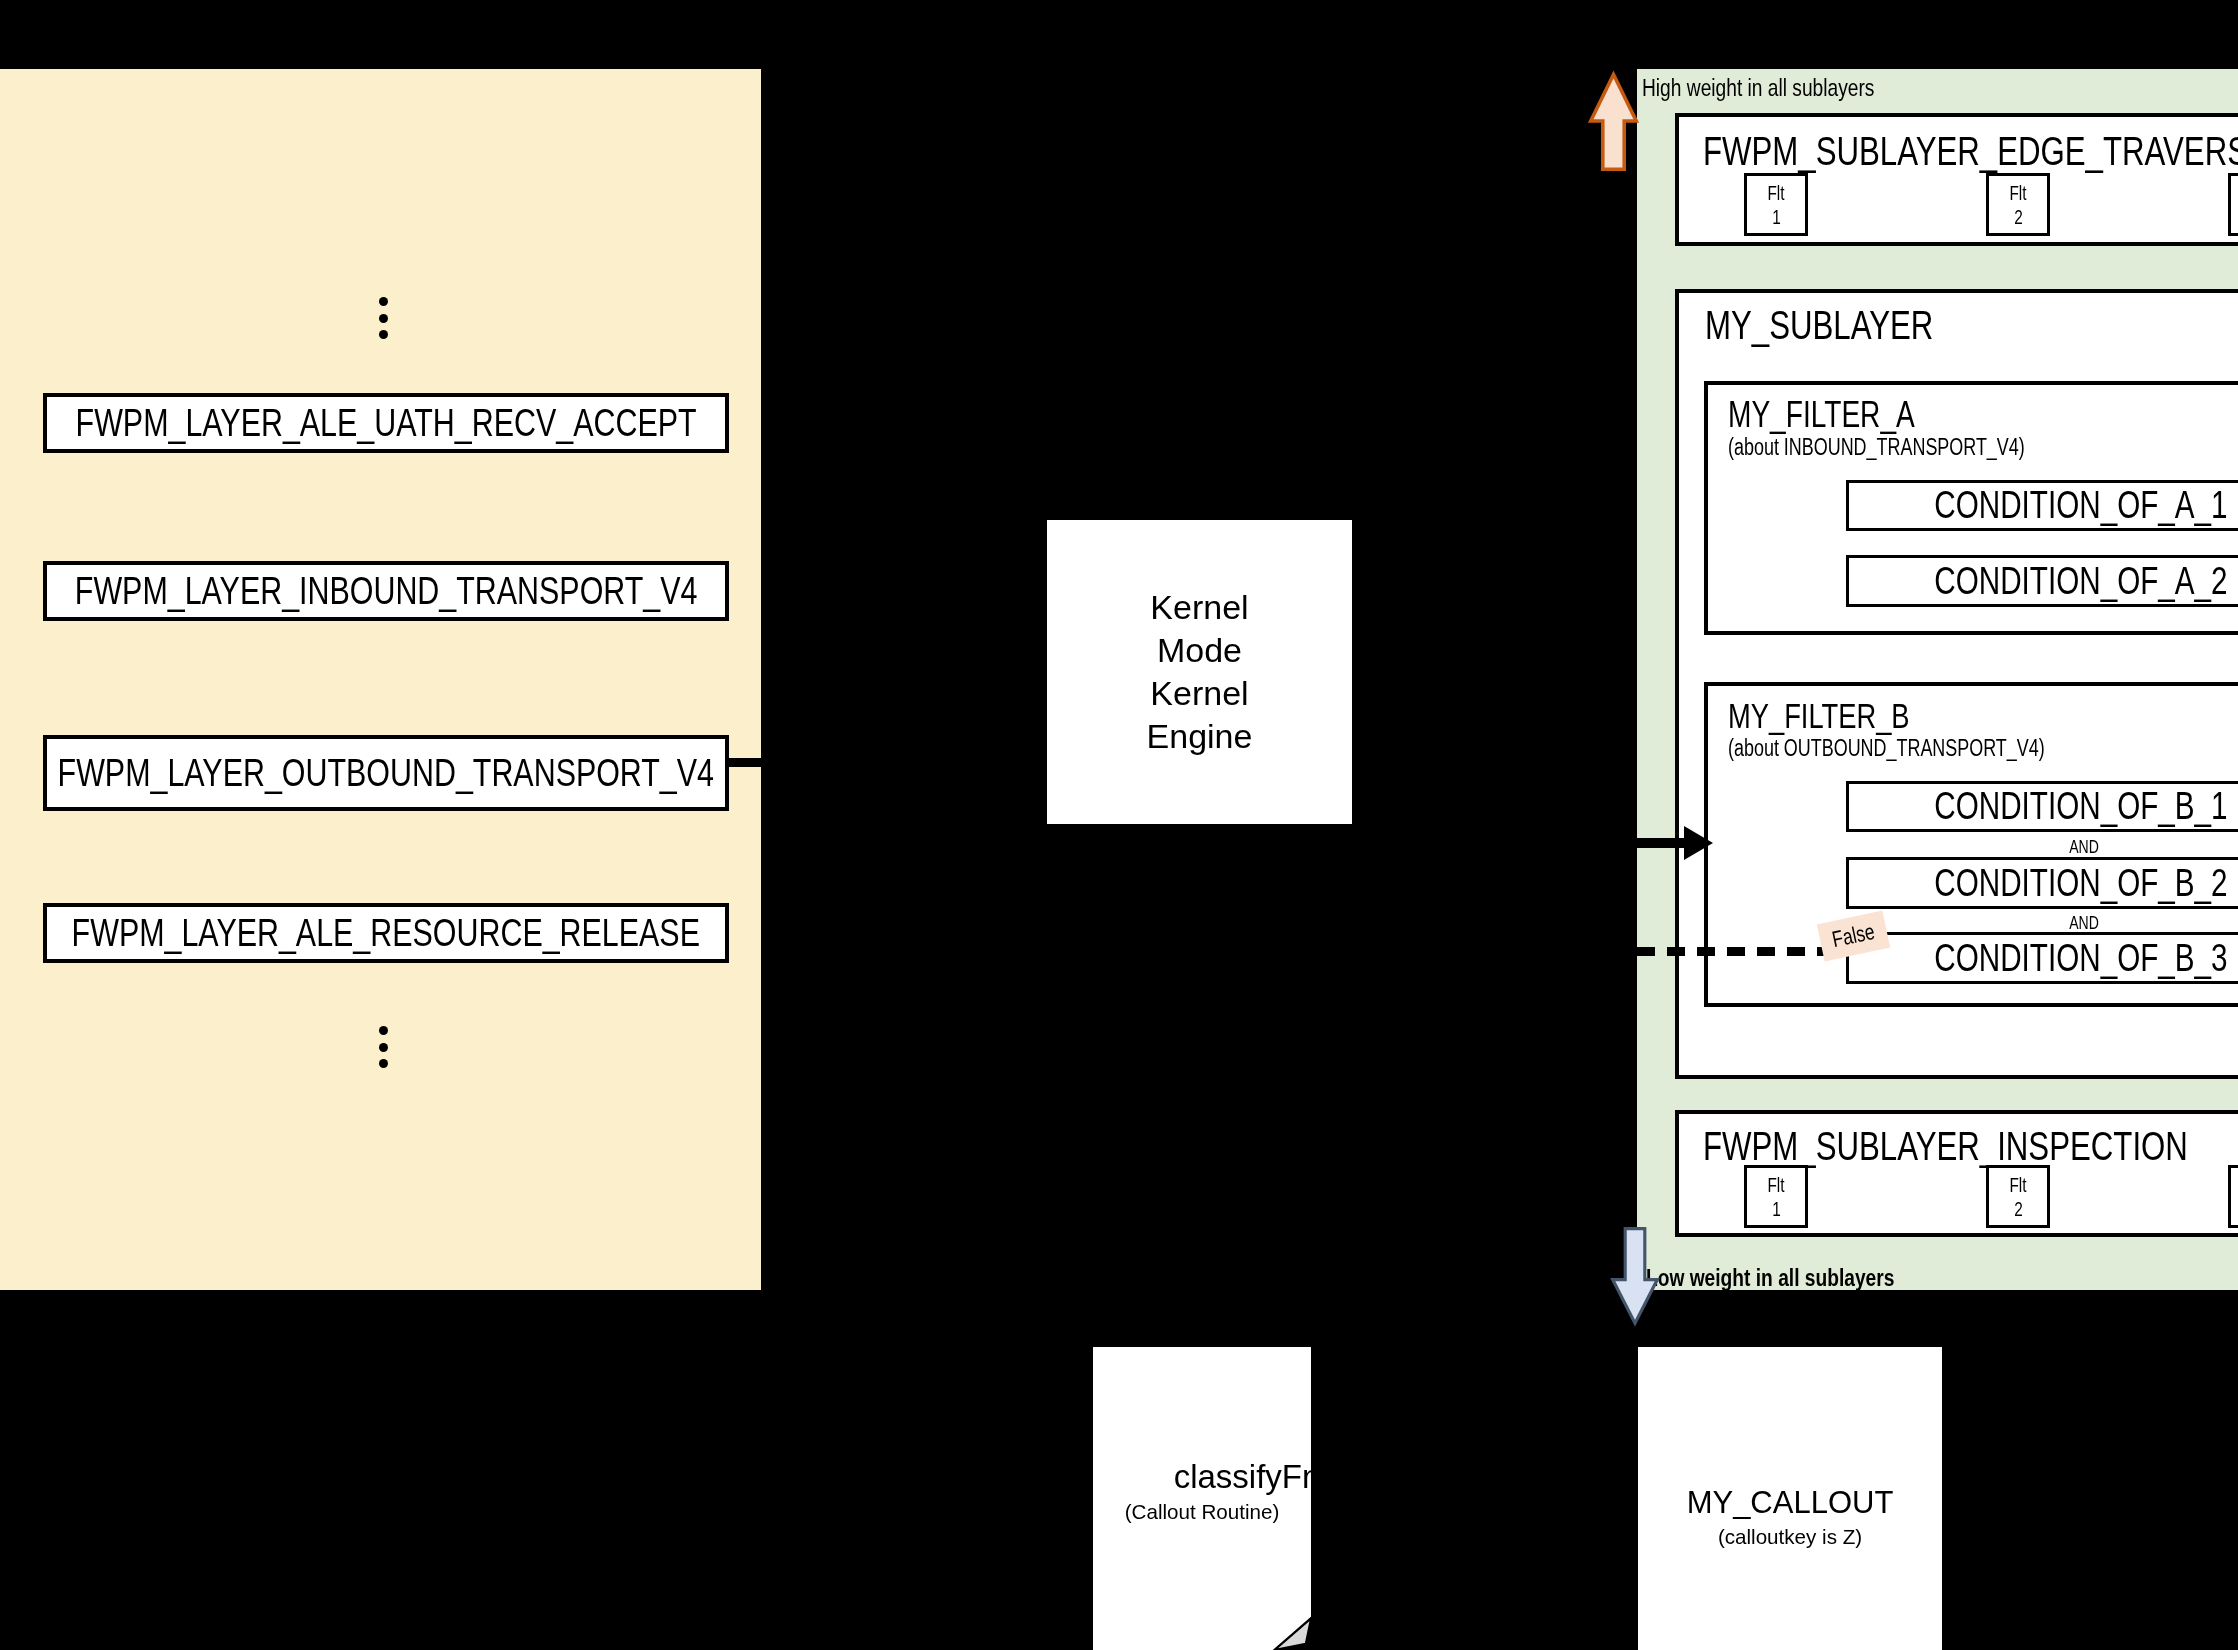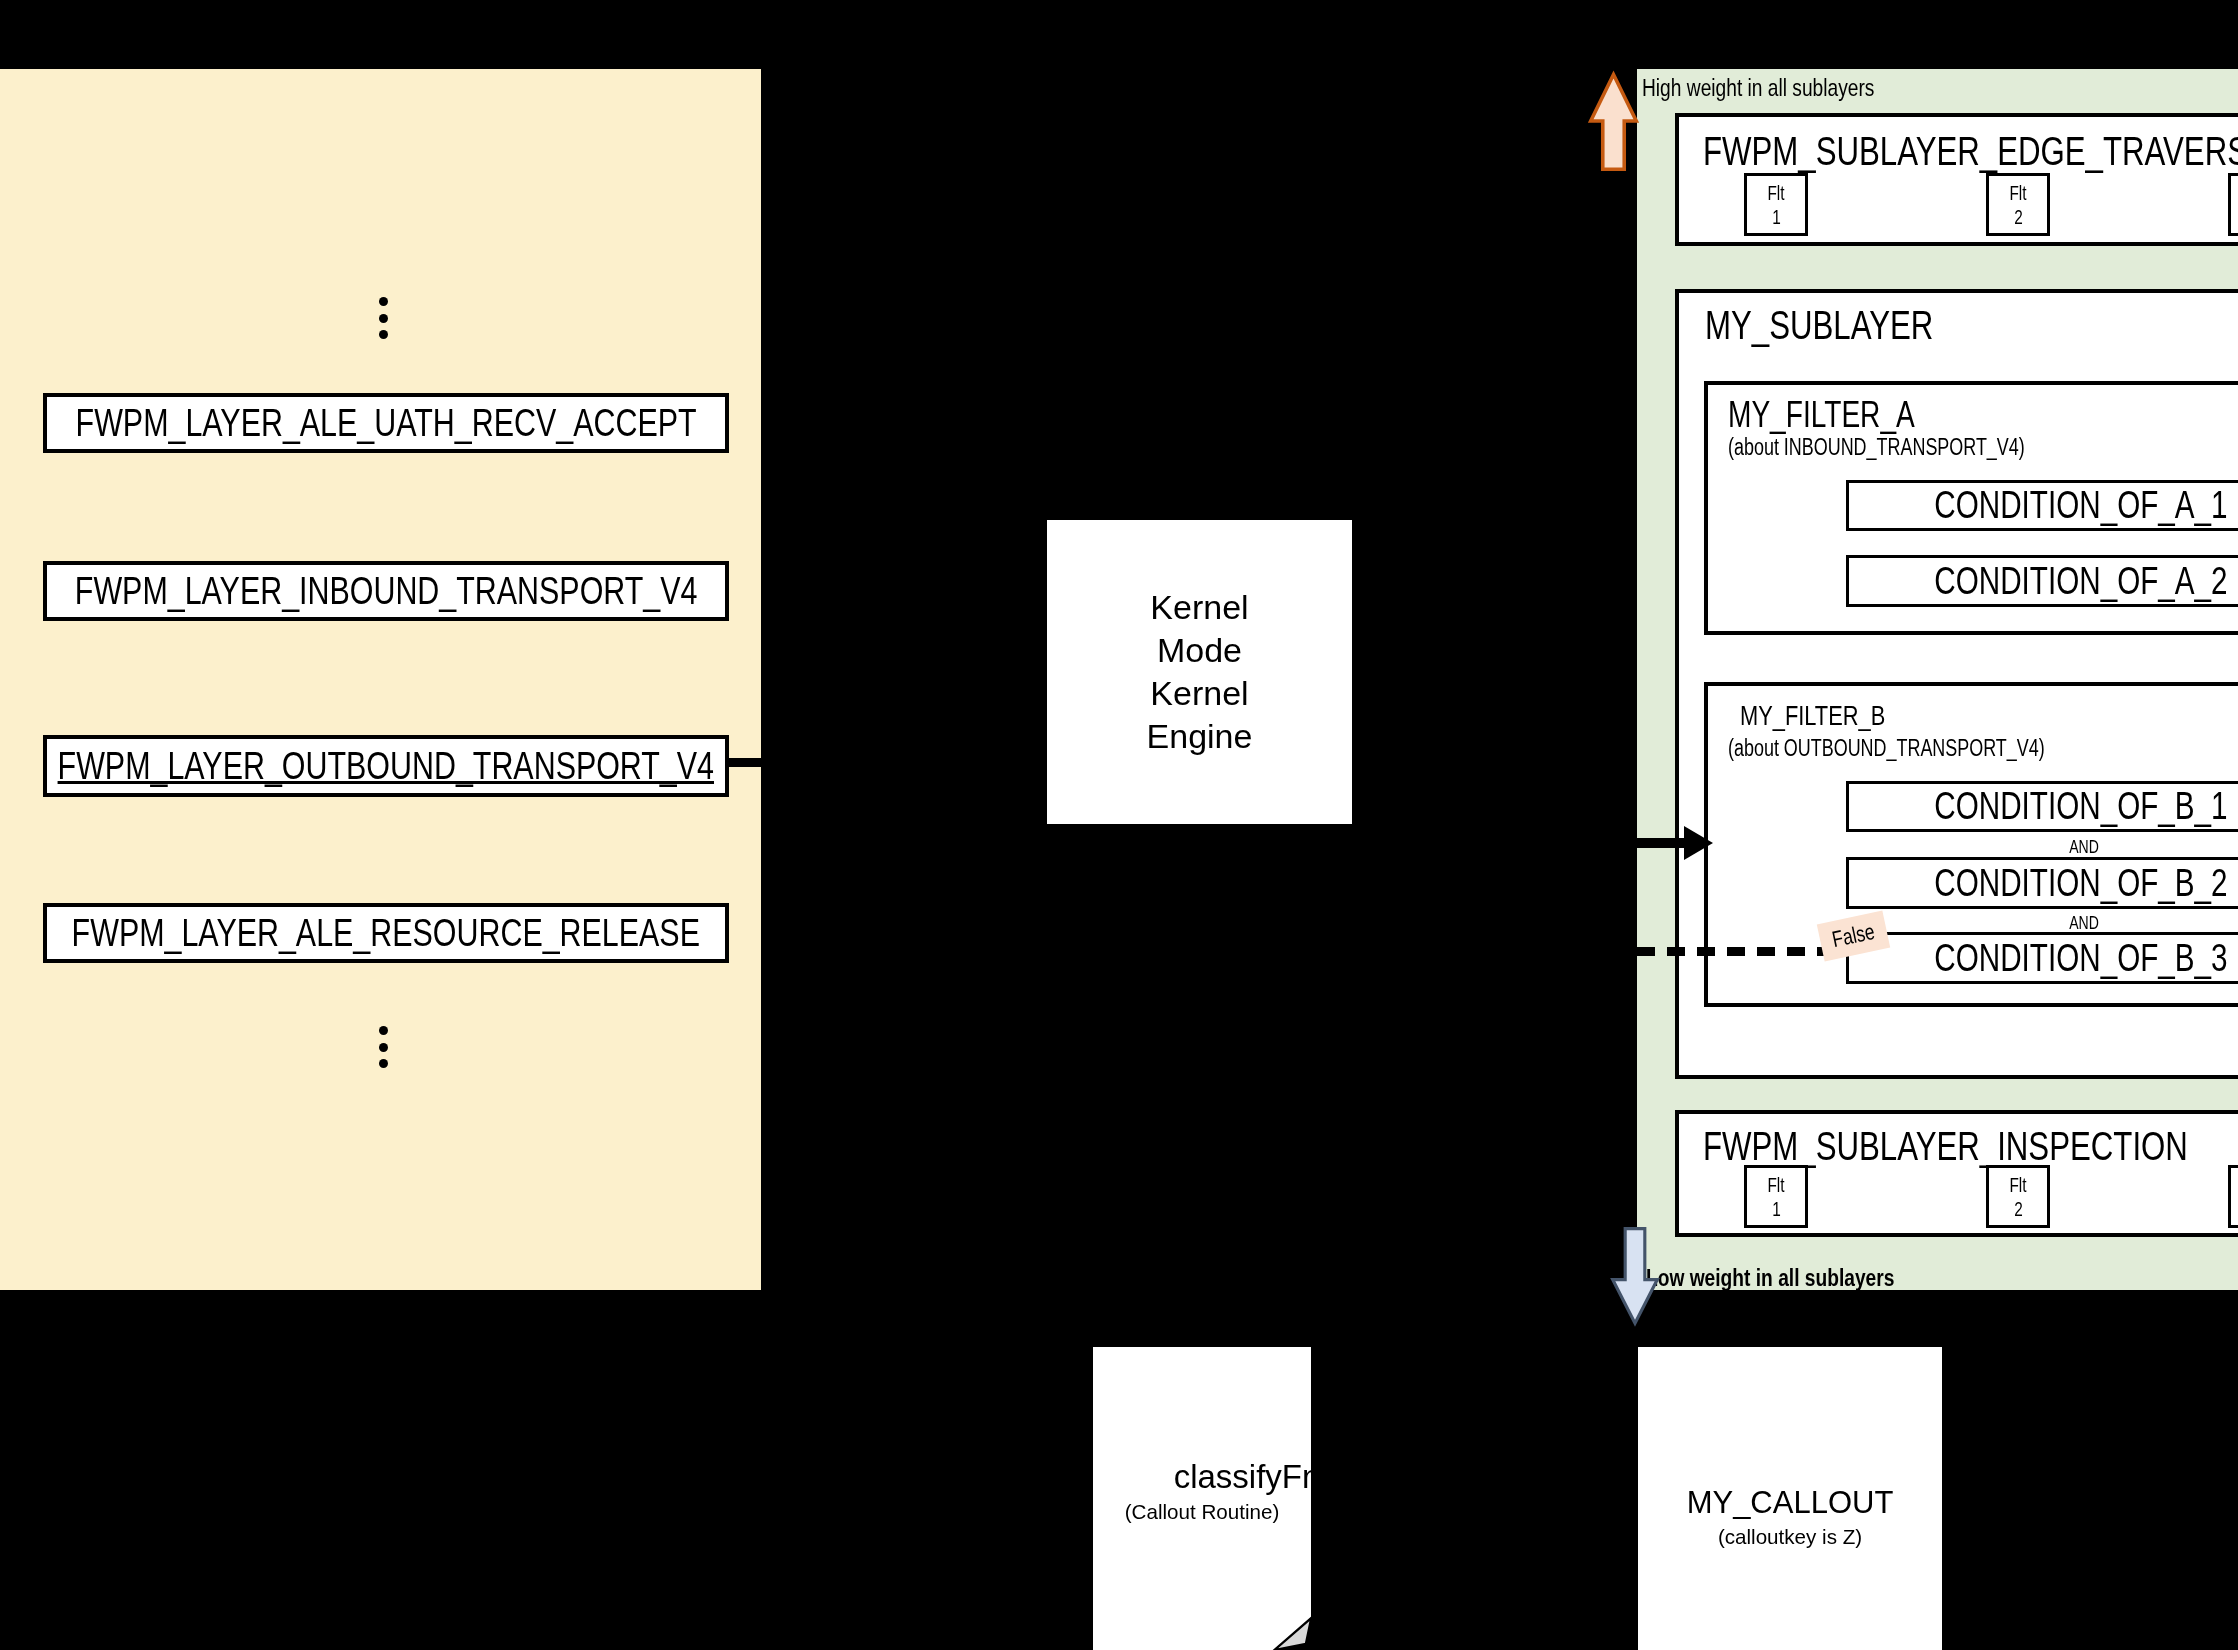--- a/index.html
+++ b/index.html
@@ -30,21 +30,21 @@
       <span class="dot" style="top:16.6px;"></span>
       <span class="dot" style="top:33px;"></span>
   </div>
 
   <div class="abs cbox whitebox" style="left:43px;top:393px;width:686px;height:60px;border-width:4.5px;font-size:39px;">
     <span class="cx">FWPM_LAYER_ALE_UATH_RECV_ACCEPT</span>
   </div>
   <div class="abs cbox whitebox" style="left:43px;top:561px;width:686px;height:60px;border-width:4.5px;font-size:39px;">
     <span class="cx">FWPM_LAYER_INBOUND_TRANSPORT_V4</span>
   </div>
-  <div class="abs cbox whitebox" style="left:43px;top:735px;width:686px;height:62px;border-width:4.5px;font-size:39px;text-decoration:underline;">
+  <div class="abs cbox whitebox" style="left:43px;top:735px;width:686px;height:76px;border-width:4.5px;font-size:39px;">
     <span class="cx">FWPM_LAYER_OUTBOUND_TRANSPORT_V4</span>
   </div>
   <div class="abs cbox whitebox" style="left:43px;top:903px;width:686px;height:60px;border-width:4.5px;font-size:39px;">
     <span class="cx">FWPM_LAYER_ALE_RESOURCE_RELEASE</span>
   </div>
 
   <div class="abs" style="left:729px;top:758px;width:39px;height:9px;background:#000;"></div>
 
   <div class="abs cbox" style="left:1047px;top:520px;width:305px;height:304px;background:#fff;flex-direction:column;font-size:34px;line-height:43px;">
     <div>Kernel</div>
@@ -94,21 +94,21 @@
       </div>
       <div class="abs cbox whitebox" style="left:138px;top:95px;width:469px;height:51px;font-size:38px;">
         <span class="cx">CONDITION_OF_A_1</span>
       </div>
       <div class="abs cbox whitebox" style="left:138px;top:170px;width:469px;height:52px;font-size:38px;">
         <span class="cx">CONDITION_OF_A_2</span>
       </div>
     </div>
 
     <div class="abs whitebox" style="left:25px;top:389px;width:628px;height:325px;border-width:4px;">
-      <div class="abs" style="left:19.7px;top:9.9px;font-size:28px;line-height:39px;margin-left:12px;">
+      <div class="abs" style="left:19.7px;top:9.9px;font-size:35px;line-height:39px;">
         <span class="cx oxl">MY_FILTER_B</span>
       </div>
       <div class="abs" style="left:19.7px;top:49px;font-size:23px;line-height:27px;">
         <span class="cx oxl">(about OUTBOUND_TRANSPORT_V4)</span>
       </div>
       <div class="abs cbox whitebox" style="left:138px;top:95px;width:469px;height:51px;font-size:38px;">
         <span class="cx">CONDITION_OF_B_1</span>
       </div>
       <div class="abs cbox" style="left:331px;top:150px;width:90px;height:22.4px;font-size:18px;">
         <span class="cx">AND</span>

